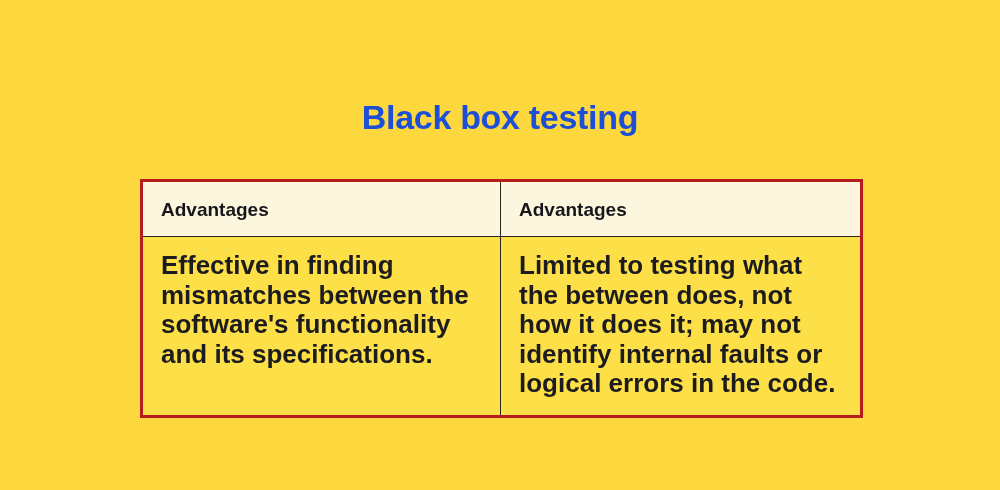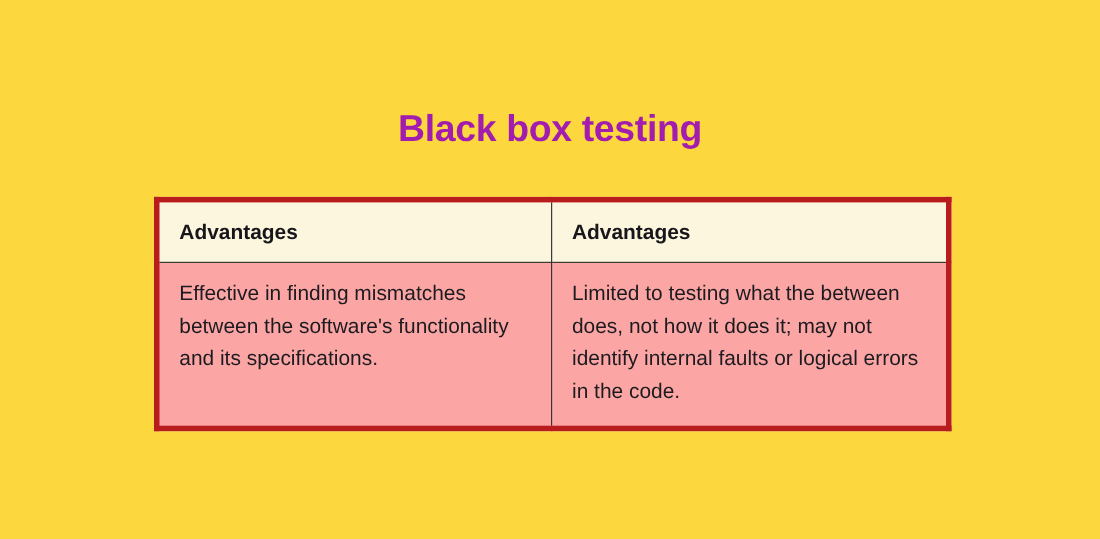--- a/index.html
+++ b/index.html
@@ -23,61 +23,61 @@
   }
 
   .title {
     position: absolute;
     top: 96px;
     left: 0;
     width: 1000px;
     text-align: center;
     font-size: 34px;
     font-weight: bold;
-    color: #a21caf;
+    color: #1d4ed8;
     letter-spacing: -0.3px;
     line-height: 42px;
   }
 
   .table-wrap {
     position: absolute;
     left: 140px;
     top: 179px;
     width: 720px;
   }
 
   table.compare {
     width: 720px;
     border-collapse: collapse;
     table-layout: fixed;
     background: #ffffff;
-    border: 5px solid #b91c1c;
+    border: 3px solid #b91c1c;
   }
 
   table.compare th,
   table.compare td {
     border: 1px solid #2a2622;
     text-align: left;
     vertical-align: top;
   }
 
   table.compare th {
     background: #FDF6DE;
     color: #17161a;
     font-size: 19px;
     font-weight: bold;
     padding: 16px 18px 14px 18px;
     line-height: 24px;
   }
 
   table.compare td {
-    background: #fca5a5;
+    background: #fde047;
     color: #1c1b1f;
-    font-size: 19px;
-    font-weight: normal;
+    font-size: 26px;
+    font-weight: bold;
     padding: 14px 18px 16px 18px;
     line-height: 29.5px;
   }
 
   table.compare col.c1 { width: 359px; }
   table.compare col.c2 { width: 361px; }
 </style>
 </head>
 <body>
 

